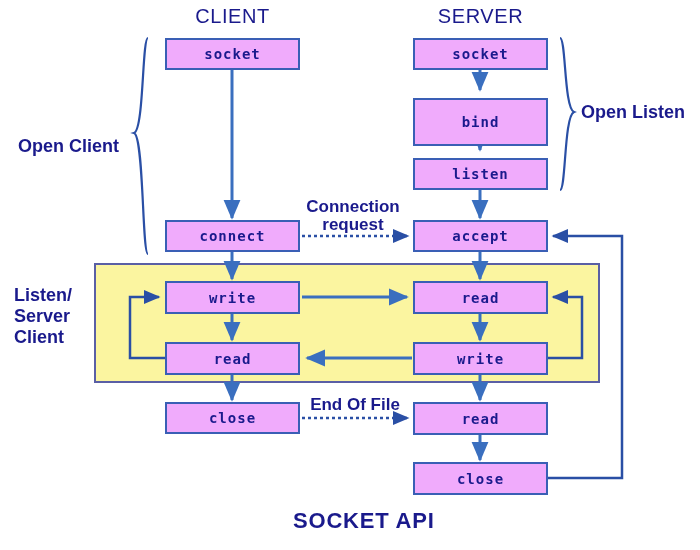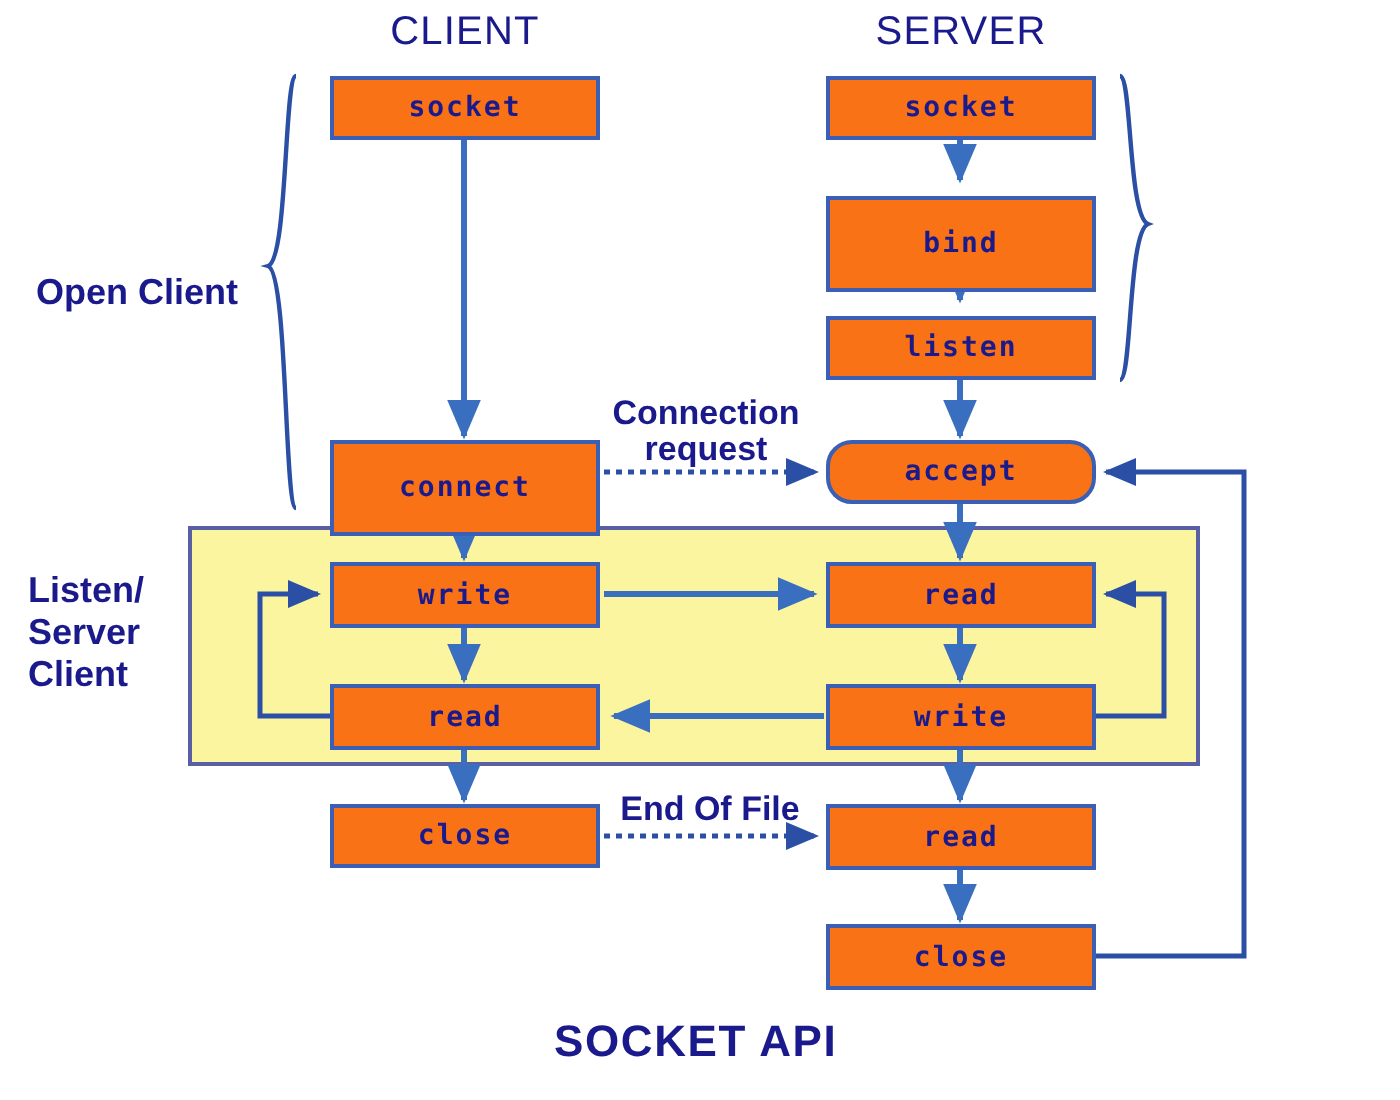--- a/index.html
+++ b/index.html
@@ -27,21 +27,21 @@
     font-family: "Liberation Sans", sans-serif;
     font-weight: normal;
     font-size: 20px;
     color: #1a1a8c;
     letter-spacing: 0.6px;
     text-align: center;
     white-space: nowrap;
   }
   .api-box {
     position: absolute;
-    background: #f97316;
+    background: #f0abfc;
     border: 2px solid #3a5fb5;
     box-sizing: border-box;
     display: flex;
     align-items: center;
     justify-content: center;
     font-family: "DejaVu Sans Mono", monospace;
     font-weight: bold;
     font-size: 14px;
     color: #1a1a8c;
     letter-spacing: 1px;
@@ -66,20 +66,21 @@
     white-space: nowrap;
   }
   .footer-title {
     position: absolute;
     font-family: "Liberation Sans", sans-serif;
     font-weight: bold;
     font-size: 22px;
     color: #1a1a8c;
     letter-spacing: 0.8px;
     white-space: nowrap;
+    margin-left: 16px;
   }
   .session-region {
     position: absolute;
     background: #fbf5a0;
     border: 2px solid #5a5fa5;
     box-sizing: border-box;
   }
 </style>
 </head>
 <body>
@@ -131,46 +132,47 @@
     <path d="M148,38 C142,38 144,130 134,133 C144,136 142,254 148,254" stroke="#2a4fa5" stroke-width="2.2" fill="none"></path>
 
     <path d="M560,38 C566,38 564,108 574,112 C564,116 566,190 560,190" stroke="#2a4fa5" stroke-width="2.2" fill="none"></path>
   </svg>
 
   <div class="col-header" style="left:165px; top:5px; width:135px;">CLIENT</div>
   <div class="col-header" style="left:413px; top:5px; width:135px;">SERVER</div>
 
   <div class="api-box" style="left:165px; top:38px; width:135px; height:32px;">socket</div>
 
-  <div class="api-box" style="left:165px; top:220px; width:135px; height:48px;">connect</div>
+  <div class="api-box" style="left:165px; top:220px; width:135px; height:32px;">connect</div>
 
   <div class="api-box" style="left:165px; top:281px; width:135px; height:33px;">write</div>
 
   <div class="api-box" style="left:165px; top:342px; width:135px; height:33px;">read</div>
 
   <div class="api-box" style="left:165px; top:402px; width:135px; height:32px;">close</div>
 
   <div class="api-box" style="left:413px; top:38px; width:135px; height:32px;">socket</div>
 
   <div class="api-box" style="left:413px; top:98px; width:135px; height:48px;">bind</div>
 
   <div class="api-box" style="left:413px; top:158px; width:135px; height:32px;text-align:right;">listen</div>
 
-  <div class="api-box" style="left:413px; top:220px; width:135px; height:32px;border-radius:13px;">accept</div>
+  <div class="api-box" style="left:413px; top:220px; width:135px; height:32px;">accept</div>
 
   <div class="api-box" style="left:413px; top:281px; width:135px; height:33px;">read</div>
 
   <div class="api-box" style="left:413px; top:342px; width:135px; height:33px;">write</div>
 
   <div class="api-box" style="left:413px; top:402px; width:135px; height:33px;">read</div>
 
   <div class="api-box" style="left:413px; top:462px; width:135px; height:33px;">close</div>
 
   <div class="side-label" style="left:18px; top:136px;text-align:right;">Open Client</div>
 
+  <div class="side-label" style="left:581px; top:102px;">Open Listen</div>
 
   <div class="side-label" style="left:14px; top:285px;">
     <span>Listen/</span><br>
     <span>Server</span><br>
     <span>Client</span>
   </div>
 
   <div class="edge-label" style="left:300px; top:396px; width:110px;">End Of File</div>
 
   <div class="edge-label" style="left:298px; top:198px; width:110px;">

